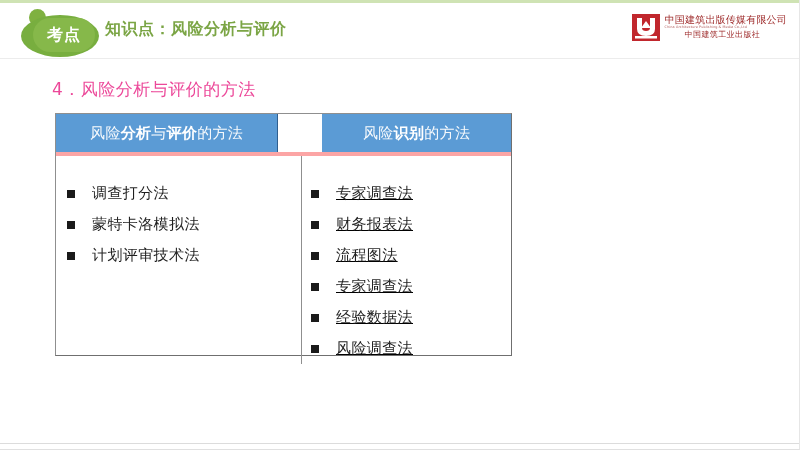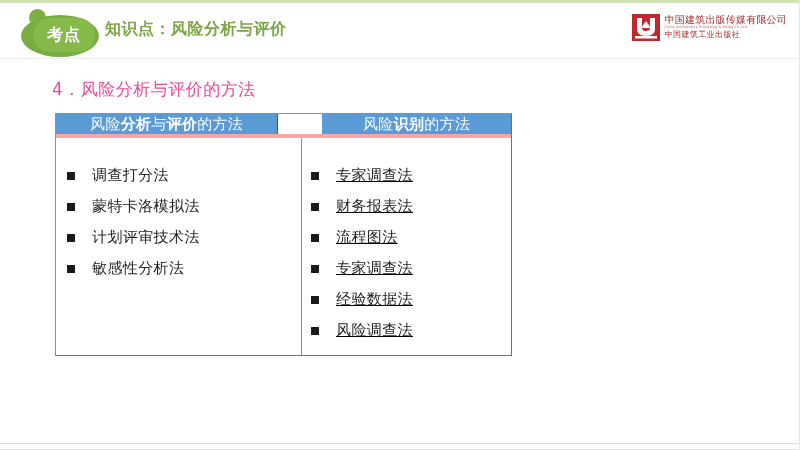--- a/index.html
+++ b/index.html
@@ -134,20 +134,21 @@
     color: #b05a5a;
     white-space: nowrap;
     letter-spacing: 0.1px;
   }
   .logo-cn2 {
     font-size: 8px;
     color: #9e2a2a;
     white-space: nowrap;
     letter-spacing: 0.4px;
     font-family: Liberation Mono, monospace;
+    margin-left: 20px;
   }
 
   
   .subtitle {
     position: absolute;
     left: 52px; top: 78px;
     font-size: 17px;
     color: #ec4899;
     letter-spacing: 0.5px;
     white-space: nowrap;
@@ -162,21 +163,21 @@
     border: 1px solid #8f8f8f;
     border-right-color: #6f6f6f;
     border-bottom-color: #6f6f6f;
     background: #ffffff;
     display: flex;
     flex-direction: column;
   }
 
   .thead {
     display: flex;
-    height: 20px;
+    height: 38px;
     flex: none;
     gap: 44px;
   }
   .th {
     background: #5b9bd5;
     color: #ffffff;
     display: flex;
     align-items: center;
     justify-content: center;
     font-size: 15px;
@@ -296,24 +297,20 @@
             <span class="item-label">调查打分法</span>
           </div>
           <div class="item">
             <span class="bullet"></span>
             <span class="item-label">蒙特卡洛模拟法</span>
           </div>
           <div class="item">
             <span class="bullet"></span>
             <span class="item-label">计划评审技术法</span>
           </div>
-          <div class="item">
-            <span class="bullet"></span>
-            <span class="item-label">敏感性分析法</span>
-          </div>
         </div>
       <div class="td col-right">
           <div class="item">
             <span class="bullet"></span>
             <span class="item-label">专家调查法</span>
           </div>
           <div class="item">
             <span class="bullet"></span>
             <span class="item-label">财务报表法</span>
           </div>

